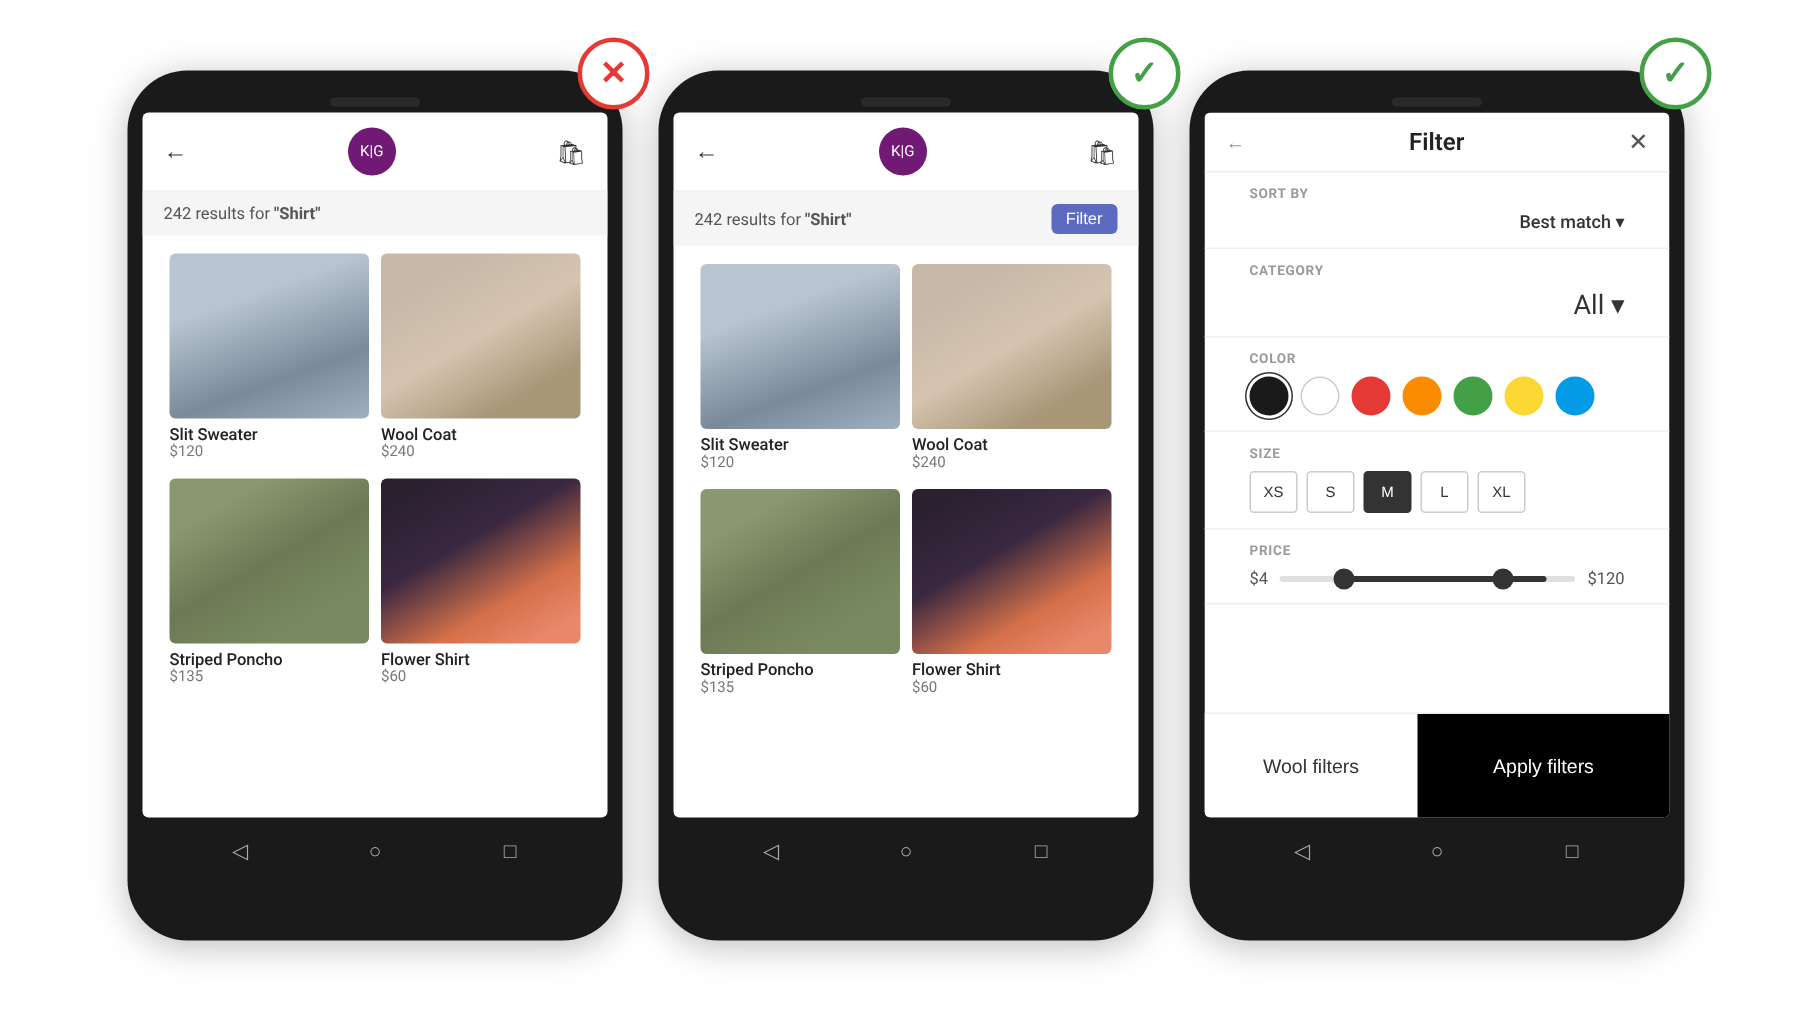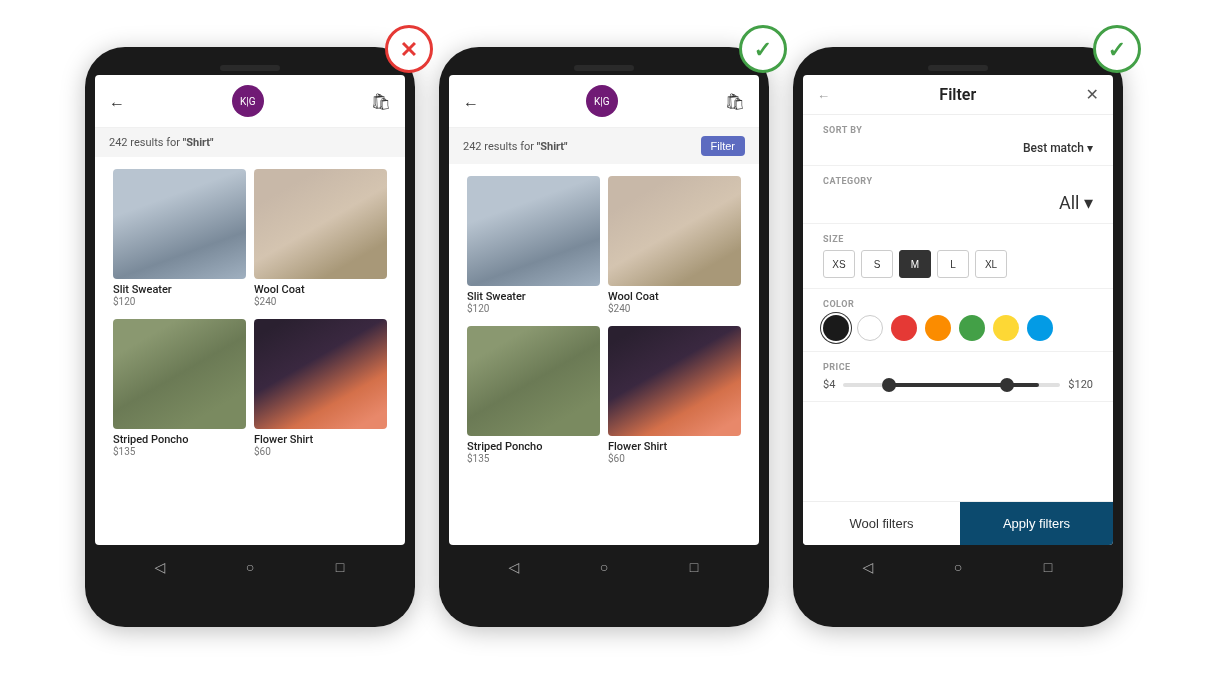--- a/index.html
+++ b/index.html
@@ -199,21 +199,21 @@
       border-bottom: 1px solid #eee;
     }
 
     .filter-title {
       font-size: 16px;
       font-weight: 600;
       color: #222;
     }
 
     .filter-section {
-      padding: 10px 20px;
+      padding: 10px 30px;
       border-bottom: 1px solid #f0f0f0;
     }
 
     .filter-section-label {
       font-size: 9px;
       font-weight: 700;
       color: #999;
       letter-spacing: 0.5px;
       text-transform: uppercase;
       margin-bottom: 6px;
@@ -337,22 +337,22 @@
       background: #fff;
       border: none;
       font-size: 13px;
       color: #333;
       cursor: pointer;
       font-weight: 500;
     }
 
     .btn-apply {
       flex: 1;
-      padding: 12px;
-      background: #0c4a6e;
+      padding: 27px;
+      background: #000000;
       border: none;
       font-size: 13px;
       color: #fff;
       cursor: pointer;
       font-weight: 500;
     }
 
     
     .phone-top {
       display: flex;
@@ -519,48 +519,48 @@
           <div class="filter-section-label">SORT BY</div>
           <div class="sort-row">
             <span class="sort-value">Best match ▾</span>
           </div>
         </div>
 
         <div class="filter-section">
           <div class="filter-section-label">CATEGORY</div>
           <div class="category-row">
             <span>All ▾</span>
-          </div>
-        </div>
-
-        <div class="filter-section">
-          <div class="filter-section-label">SIZE</div>
-          <div class="size-row">
-            <button class="size-btn">XS</button>
-            <button class="size-btn">S</button>
-            <button class="size-btn selected">M</button>
-            <button class="size-btn">L</button>
-            <button class="size-btn">XL</button>
           </div>
         </div>
 
         <div class="filter-section">
           <div class="filter-section-label">COLOR</div>
           <div class="color-row">
             <div class="color-swatch selected" style="background:#1a1a1a;"></div>
             <div class="color-swatch" style="background:#ffffff;border:1px solid #ccc;"></div>
             <div class="color-swatch" style="background:#e53935;"></div>
             <div class="color-swatch" style="background:#fb8c00;"></div>
             <div class="color-swatch" style="background:#43a047;"></div>
             <div class="color-swatch" style="background:#fdd835;"></div>
             <div class="color-swatch" style="background:#039be5;"></div>
           </div>
         </div>
 
         <div class="filter-section">
+          <div class="filter-section-label">SIZE</div>
+          <div class="size-row">
+            <button class="size-btn">XS</button>
+            <button class="size-btn">S</button>
+            <button class="size-btn selected">M</button>
+            <button class="size-btn">L</button>
+            <button class="size-btn">XL</button>
+          </div>
+        </div>
+
+        <div class="filter-section">
           <div class="filter-section-label">PRICE</div>
           <div class="price-row">
             <span>$4</span>
             <div class="price-slider">
               <div class="price-slider-fill"></div>
               <div class="slider-thumb left"></div>
               <div class="slider-thumb right"></div>
             </div>
             <span>$120</span>
           </div>

